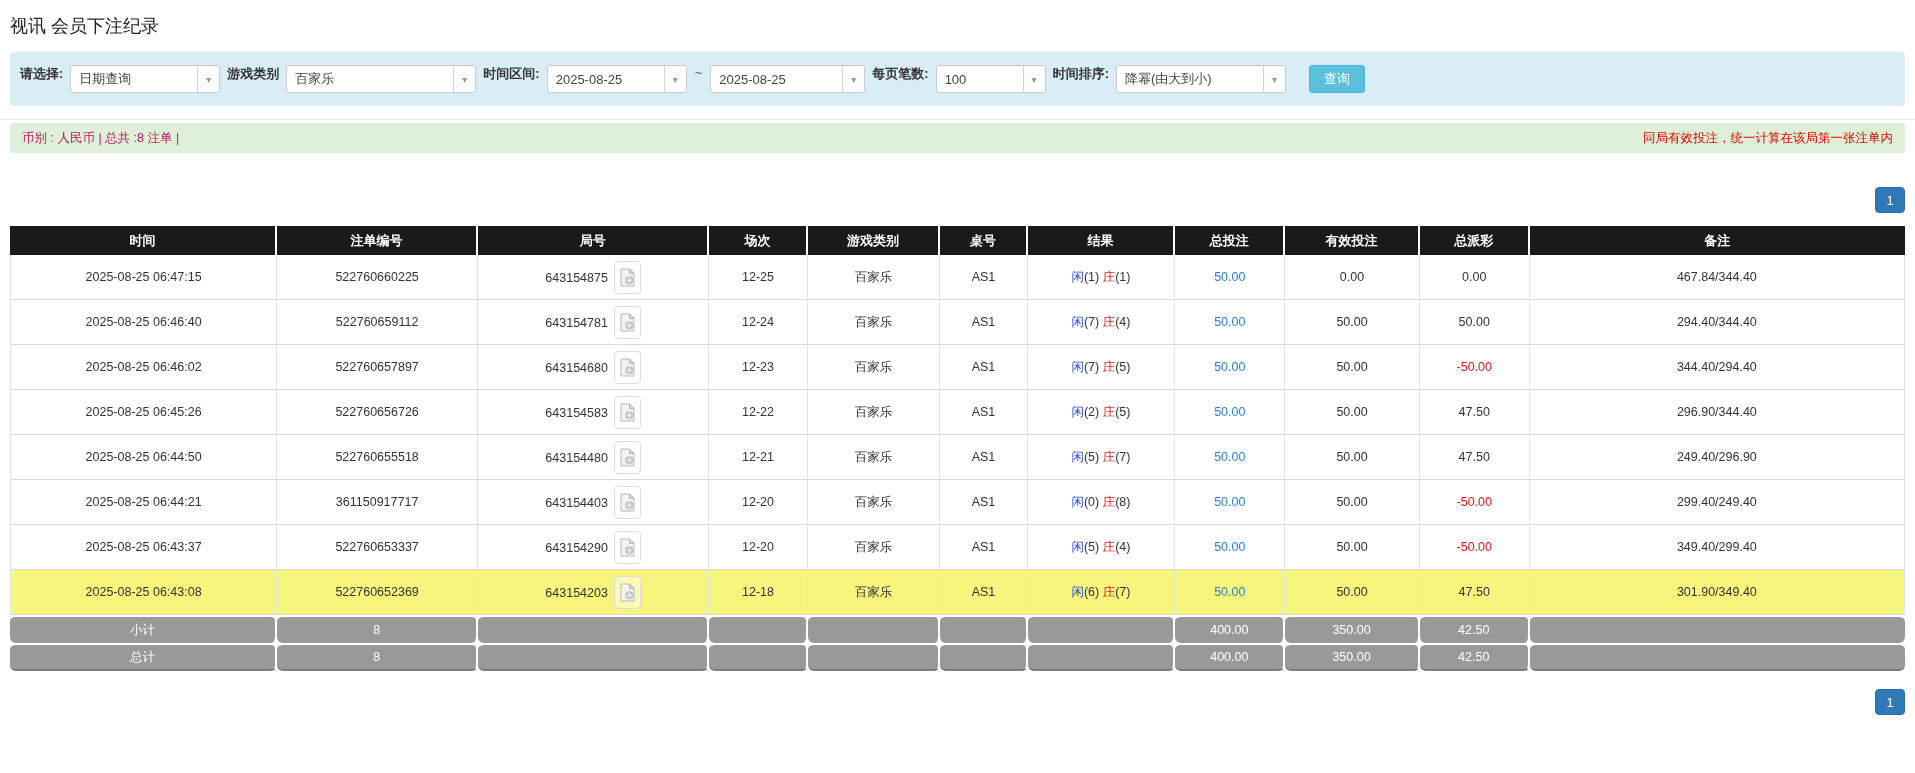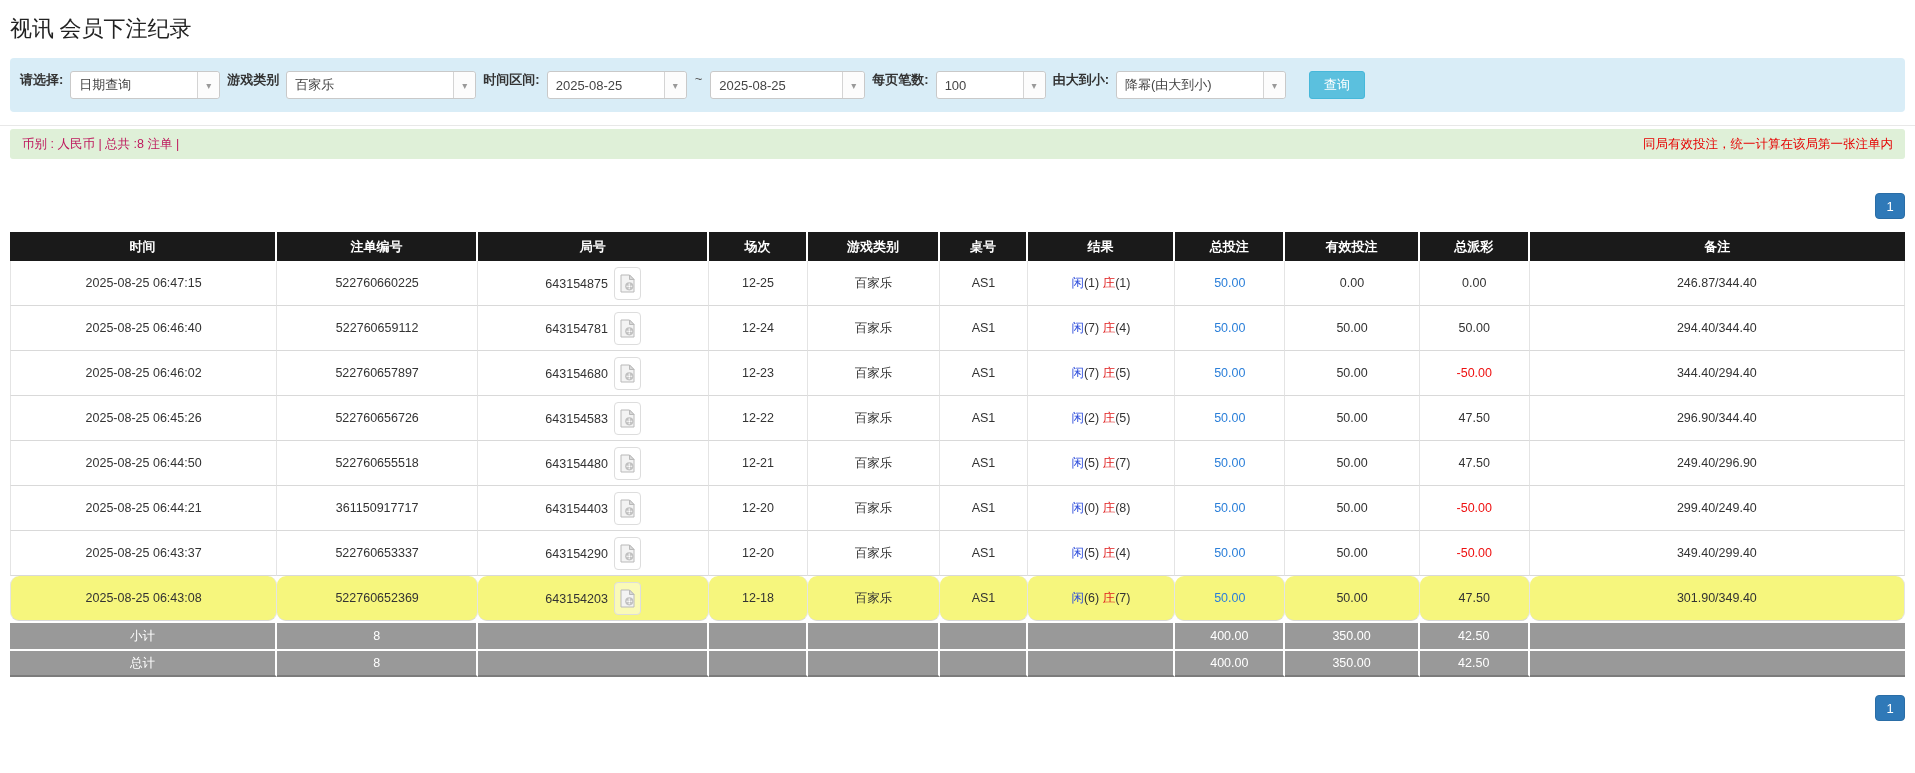--- a/index.html
+++ b/index.html
@@ -15,21 +15,21 @@
     --banker-red:#e02020;
     --search-btn:#5bc0de;
   }
   *{box-sizing:border-box;}
   html,body{margin:0;padding:0;}
   body{
     width:1915px;min-height:773px;background:#fff;color:#333;
     font-family:"Liberation Sans","DejaVu Sans",sans-serif;
   }
   .page{padding:14px 10px 0;}
-  .title{font-size:22px;font-weight:400;margin:0 0 14px;color:#222;font-family:Liberation Serif, serif;}
+  .title{font-size:18px;font-weight:400;margin:0 0 14px;color:#222;}
 
   
   .filterbar{
     background:var(--filter-bar-bg);border-radius:4px;
     padding:13px 10px;display:flex;gap:7px;
   }
   .flabel{font-size:13px;font-weight:bold;color:#333;white-space:nowrap;}
   .combo{
     background:#fff;border:1px solid #c9c9c9;border-radius:3px;height:28px;
     display:flex;align-items:stretch;cursor:pointer;
@@ -69,35 +69,35 @@
   thead th{
     background:var(--header-bg);color:#fff;font-size:13px;font-weight:bold;
     height:29px;border-right:2px solid #fff;padding:0 2px;
   }
   thead th:last-child{border-right:none;}
   tbody td{
     height:45px;text-align:center;font-size:12.5px;color:#333;background:#fff;
     border-right:1px solid #e4e4e4;border-bottom:1px solid #d9d9d9;padding:0 4px;
   }
   tbody td:first-child{border-left:1px solid #e4e4e4;}
-  tbody tr.hl td{background:var(--highlight-yellow);border-radius:9px;}
+  tbody tr.hl td{background:var(--highlight-yellow);}
   .icon-btn{
     display:inline-flex;align-items:center;justify-content:center;
     width:27px;height:33px;border:1px solid #ddd;border-radius:4px;
     background:rgba(255,255,255,0.45);margin-left:6px;vertical-align:middle;cursor:pointer;
   }
   .rno{vertical-align:middle;}
   .rp{color:var(--player-blue);}
   .rb{color:var(--banker-red);}
   .rn{color:#333;}
   .betlink{color:var(--link-blue);cursor:pointer;}
   .neg{color:#ee1111;}
   tfoot td{
     background:var(--footer-grey);color:#fff;font-size:12.5px;text-align:center;
-    height:28px;border-right:2px solid #fff;border-top:2px solid #fff;padding:0 4px;
+    height:28px;border-right:2px solid #fff;border-top:2px solid #fff;padding:0 4px;border-radius:6px;
   }
   tfoot td:last-child{border-right:none;}
   tfoot tr.last td{border-bottom:2px solid #7c7c7c;}
 </style>
 </head>
 <body>
 
 <div class="page">
 
   <h1 class="title">视讯 会员下注纪录</h1>
@@ -125,21 +125,21 @@
       <span class="cv">2025-08-25</span>
       <span class="ca">▾</span>
     </div>
 
     <span class="flabel">每页笔数:</span>
     <div class="combo w110">
       <span class="cv">100</span>
       <span class="ca">▾</span>
     </div>
 
-    <span class="flabel">由大到小:</span>
+    <span class="flabel">时间排序:</span>
     <div class="combo w170">
       <span class="cv">降幂(由大到小)</span>
       <span class="ca">▾</span>
     </div>
 
     <button class="btn-search">查询</button>
   </div>
 
   <div class="divider"></div>
 
@@ -197,21 +197,21 @@
                 <circle cx="11.4" cy="12.3" r="0.9" fill="#ededed"></circle>
               </svg>
             </span></td>
           <td>12-25</td>
           <td>百家乐</td>
           <td>AS1</td>
           <td><span class="rp">闲</span><span class="rn">(1)</span> <span class="rb">庄</span><span class="rn">(1)</span></td>
           <td><span class="betlink">50.00</span></td>
           <td>0.00</td>
           <td>0.00</td>
-          <td>246.87/344.40</td>
+          <td>467.84/344.40</td>
         </tr>
         <tr>
           <td>2025-08-25 06:46:40</td>
           <td>522760659112</td>
           <td><span class="rno">643154781</span><span class="icon-btn">
               <svg width="15" height="19" viewBox="0 0 15 19">
                 <path d="M1 1h8.5L14 5.5V18H1z" fill="#f3f3f3" stroke="#b9b9b9"></path>
                 <path d="M9.5 1L14 5.5H9.5z" fill="#d8d8d8" stroke="#b9b9b9"></path>
                 <circle cx="9.3" cy="12.3" r="4.1" fill="#c0c0c0"></circle>
                 <circle cx="9.3" cy="12.3" r="1.1" fill="#fff"></circle>

